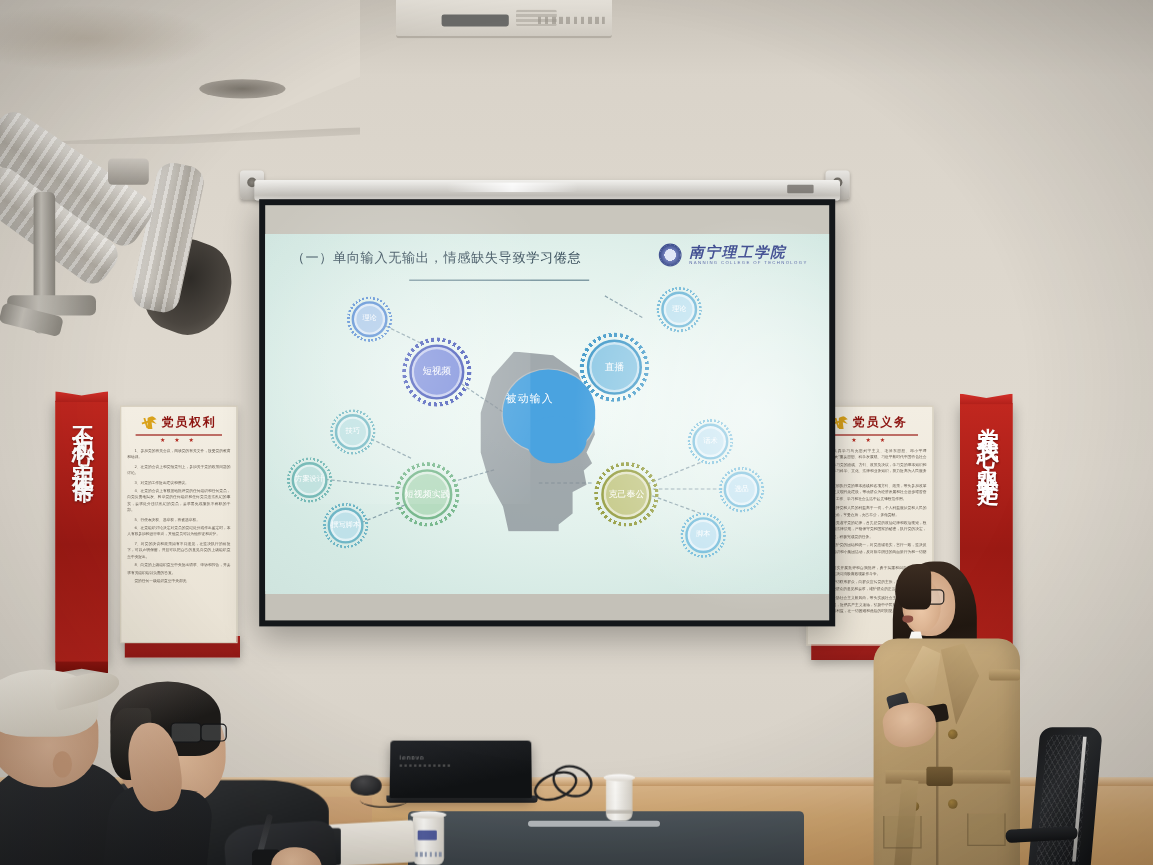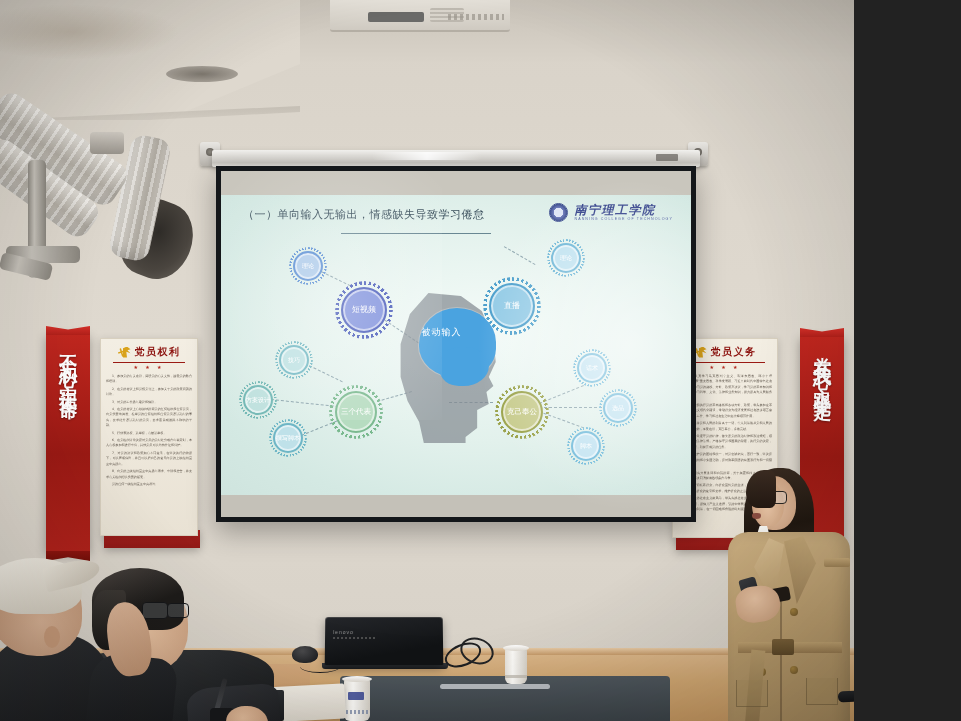--- a/index.html
+++ b/index.html
@@ -1,19 +1,19 @@
 <!DOCTYPE html>
 <html><head>
 <meta charset="utf-8">
 <style>
   html,body{margin:0;padding:0;background:#222;}
   body{font-family:"Liberation Sans","DejaVu Sans",sans-serif;}
 
   #scene{
-    position:relative;width:854px;height:721px;overflow:hidden;
+    position:relative;width:961px;height:721px;overflow:hidden;
     background:#a16207;
   }
 
   
   .wall{
     position:absolute;left:0;top:0;width:961px;height:721px;
     background:
       linear-gradient(180deg,#d8d2c8 0%,#dcd6cc 22%,#e0dad0 55%,#d6d0c6 100%);
   }
   .ceiling{
@@ -819,21 +819,21 @@
         <div class="gear g-sm" style="left:22px;top:190px;--c:#6fb6b3;--fill:#bde0dd;">
           <span class="gear-inner" style="--c:#6fb6b3;--fill:#bde0dd;"></span>
           <span class="gear-label">方案设计</span>
         </div>
         <div class="gear g-sm" style="left:52px;top:228px;--c:#6fb6c6;--fill:#bfe1e9;">
           <span class="gear-inner" style="--c:#6fb6c6;--fill:#bfe1e9;"></span>
           <span class="gear-label">撰写脚本</span>
         </div>
         <div class="gear g-mid" style="left:114px;top:196px;--c:#7ab98f;--fill:#b6dcc0;">
           <span class="gear-inner" style="--c:#7ab98f;--fill:#b6dcc0;"></span>
-          <span class="gear-label">三个代表</span>
+          <span class="gear-label">短视频实践</span>
         </div>
 
         <div class="gear g-sm" style="left:330px;top:48px;--c:#6bb5d6;--fill:#bfe2f0;">
           <span class="gear-inner" style="--c:#6bb5d6;--fill:#bfe2f0;"></span>
           <span class="gear-label">理论</span>
         </div>
         <div class="gear g-big" style="left:268px;top:88px;--c:#4c9fcc;--fill:#93cbe6;">
           <span class="gear-inner" style="--c:#4c9fcc;--fill:#93cbe6;"></span>
           <span class="gear-label">直播</span>
         </div>

